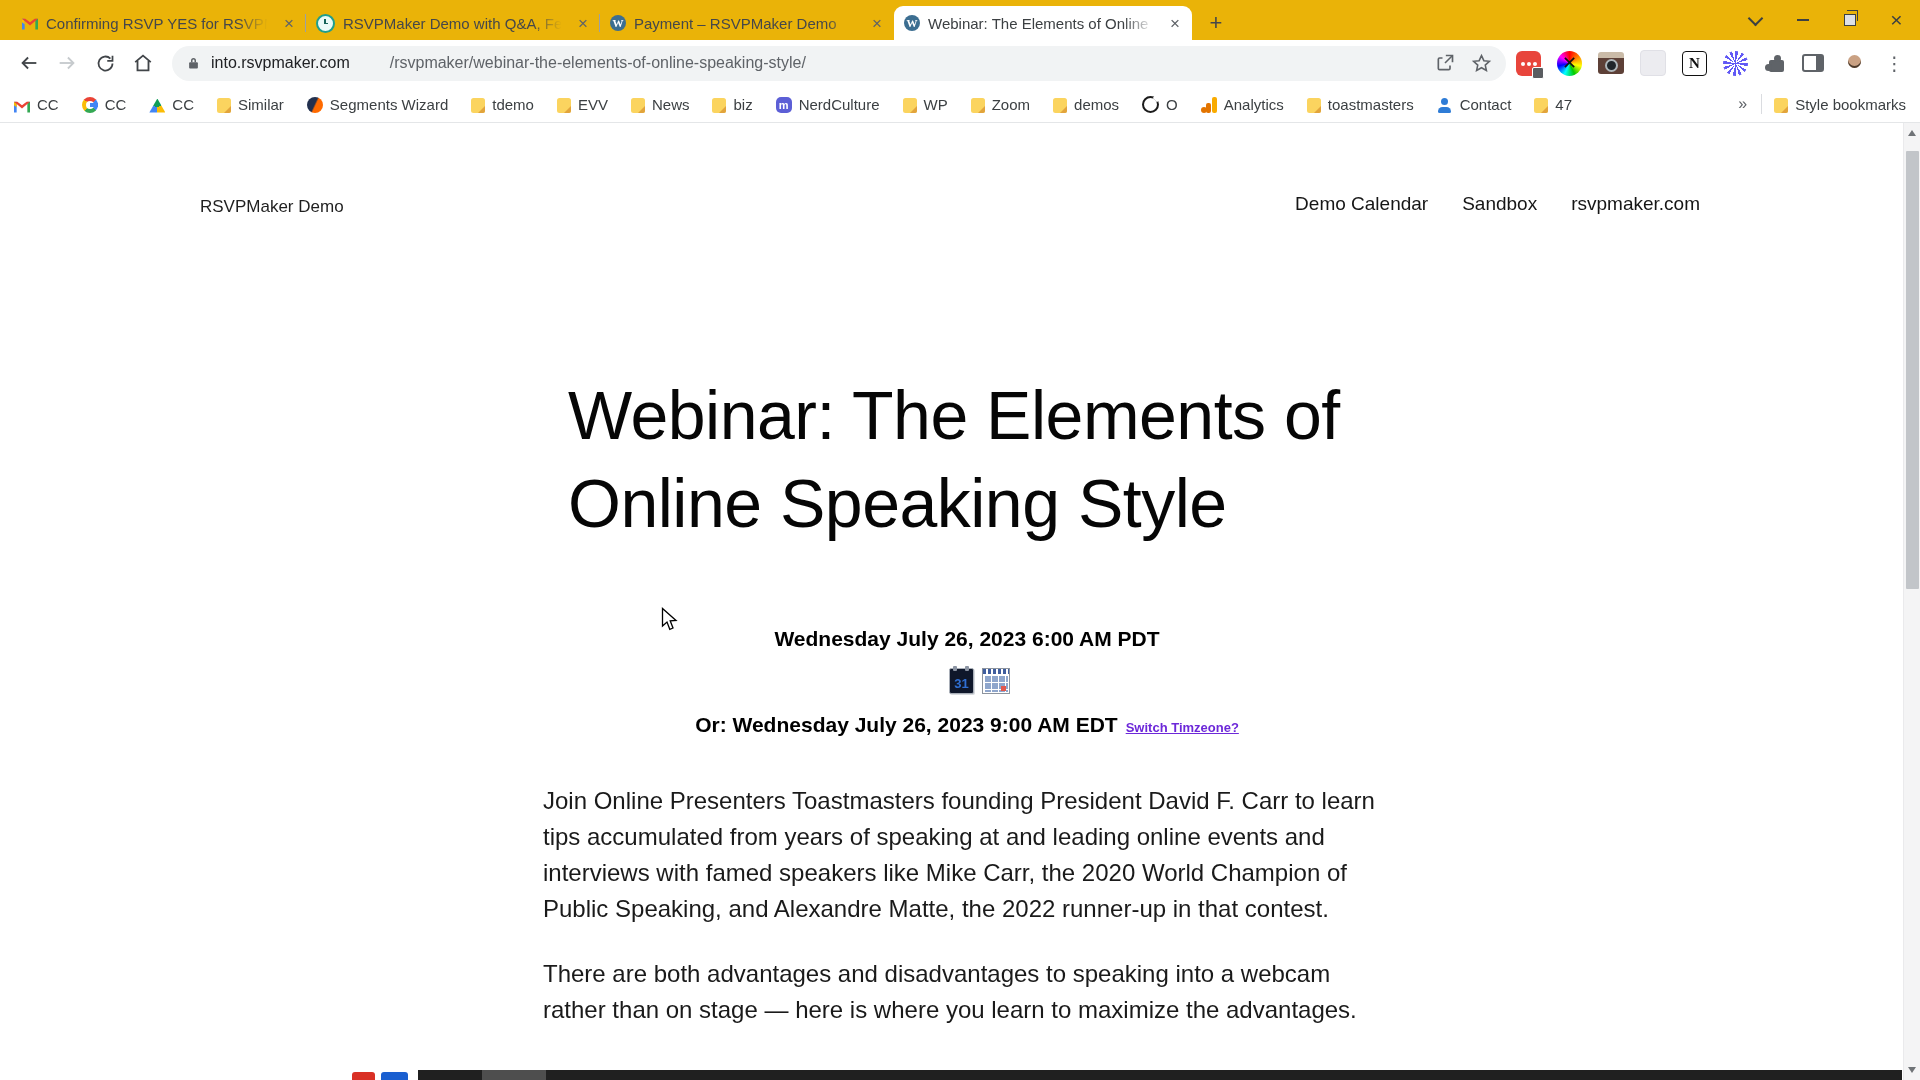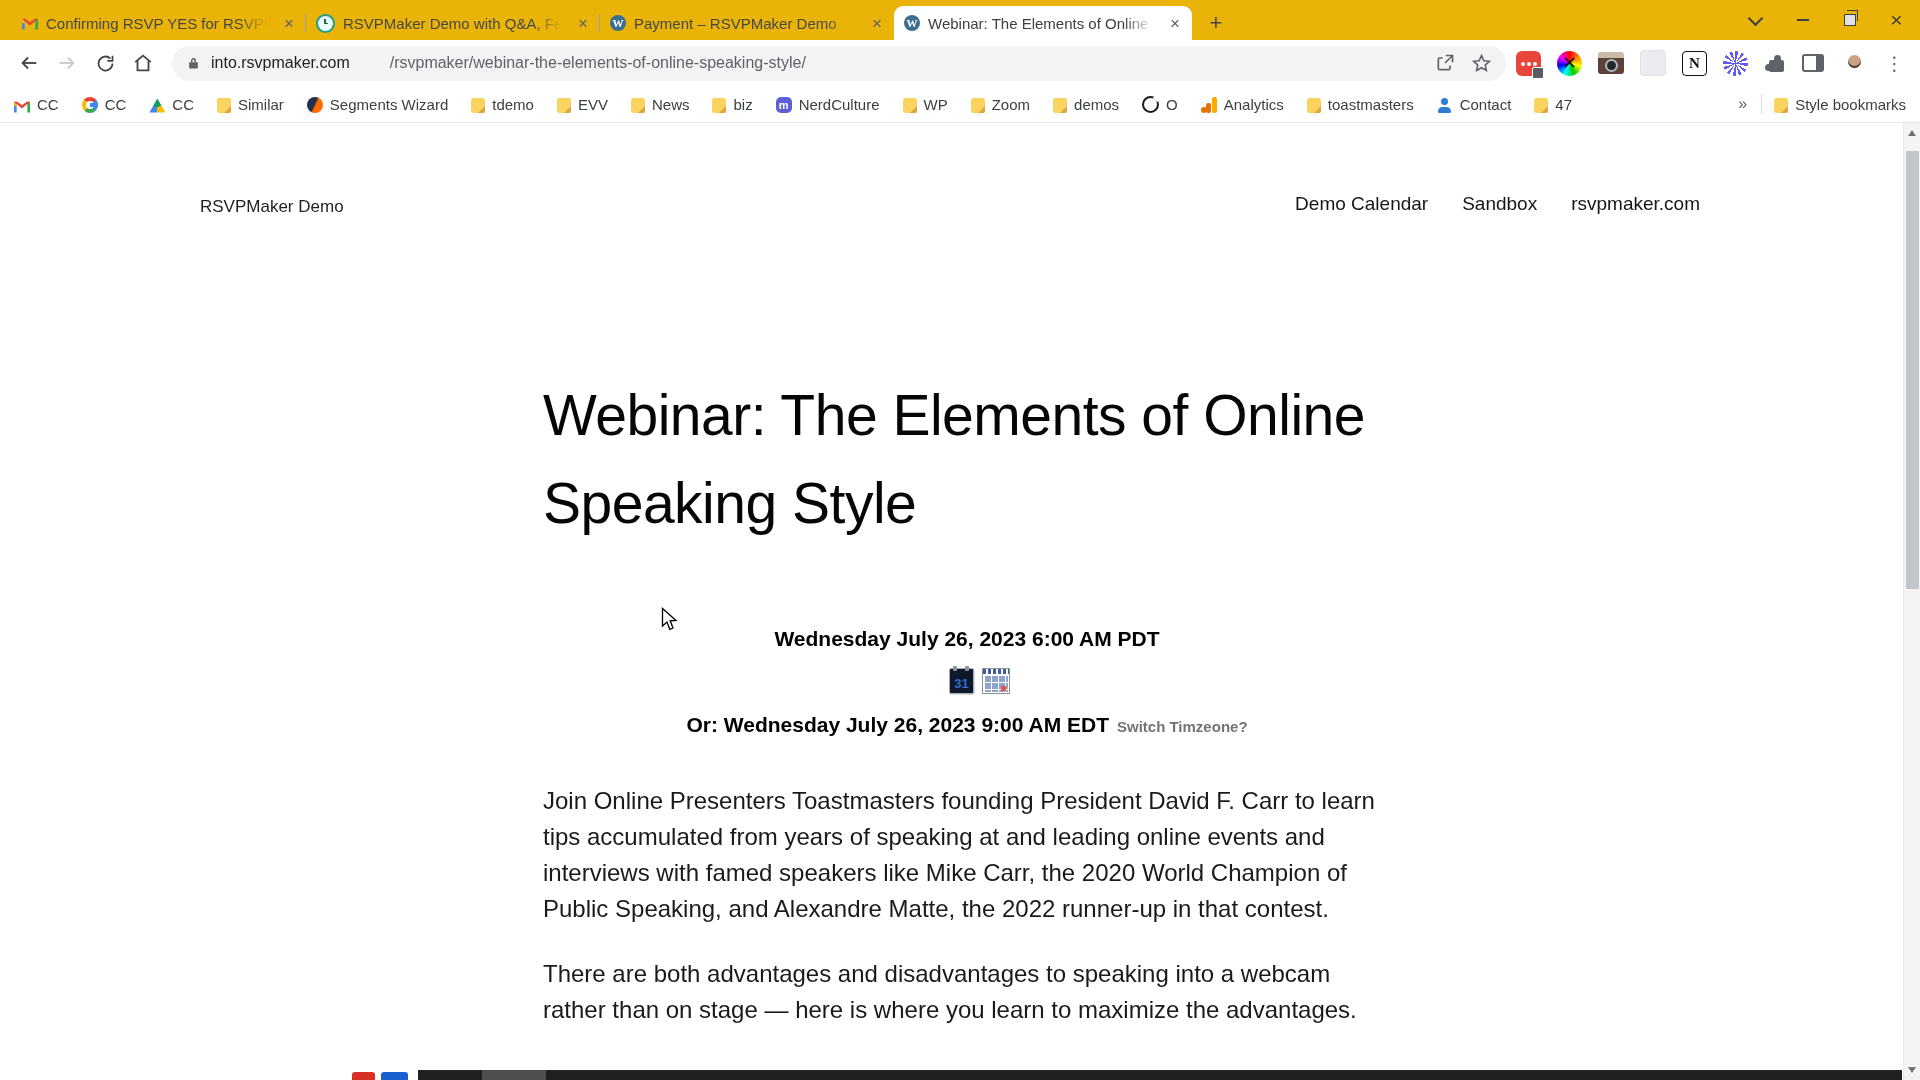--- a/index.html
+++ b/index.html
@@ -107,27 +107,27 @@
   .ic-wp{width:16px;height:16px;border-radius:50%;background:#3c6e91;color:#fff;flex:none;
        display:flex;align-items:center;justify-content:center;font-family:"Liberation Serif",serif;font-size:11px;font-weight:bold;}
   .ic-clock{width:15px;height:15px;border-radius:50%;border:2px solid #1f9e8e;background:#eafaf8;flex:none;position:relative;}
   .ic-clock::before{content:"";position:absolute;left:6px;top:3px;width:1.5px;height:5px;background:#14635a;}
   .ic-clock::after{content:"";position:absolute;left:6px;top:7px;width:4px;height:1.5px;background:#14635a;}
 
   
   .viewport{position:absolute;left:0;top:123px;width:1920px;height:957px;background:#fff;overflow:hidden;}
   .site-title{position:absolute;left:200px;top:68px;font-size:17px;color:#1f1f1f;margin-top:6px;}
   .site-nav{position:absolute;right:220px;top:70px;display:flex;gap:34px;font-size:19px;color:#161616;}
-  .event-title{position:absolute;left:543px;top:248px;width:845px;font-size:57px;line-height:88px;
+  .event-title{position:absolute;left:568px;top:248px;width:845px;font-size:68px;line-height:88px;
        font-weight:400;color:#060606;letter-spacing:-0.5px;}
   .date-block{position:absolute;left:543px;top:502px;width:848px;text-align:center;color:#000;}
   .date-primary{font-size:21px;font-weight:bold;line-height:28px;}
   .cal-row{margin-top:14px;display:flex;justify-content:center;gap:8px;height:28px;align-items:center;}
   .date-alt{margin-top:16px;font-size:21px;font-weight:bold;line-height:28px;}
-  .tz-link{font-size:15px;font-weight:bold;color:#737373;margin-left:8px;}
+  .tz-link{font-size:13px;font-weight:bold;color:#6d28d9;text-decoration:underline;margin-left:8px;}
   .para{position:absolute;left:543px;width:855px;font-size:24px;line-height:36px;color:#1a1a1a;}
   .para1{top:660px;}
   .para2{top:833px;}
 
   
   .cal31{position:relative;width:25px;height:26px;background:#0f172a;border:1px solid #a9afb8;border-radius:2px;
        box-sizing:border-box;box-shadow:1px 1px 0 #d7dade;margin-left:25px;}
   .cal31::before{content:"";position:absolute;left:3px;top:-3px;width:4px;height:5px;background:#8b93a2;border-radius:1px;
        box-shadow:12px 0 0 #8b93a2;}
   .cal31 .num{position:absolute;left:0;right:0;bottom:2px;text-align:center;font-size:13px;font-weight:bold;color:#2f6fd3;}

